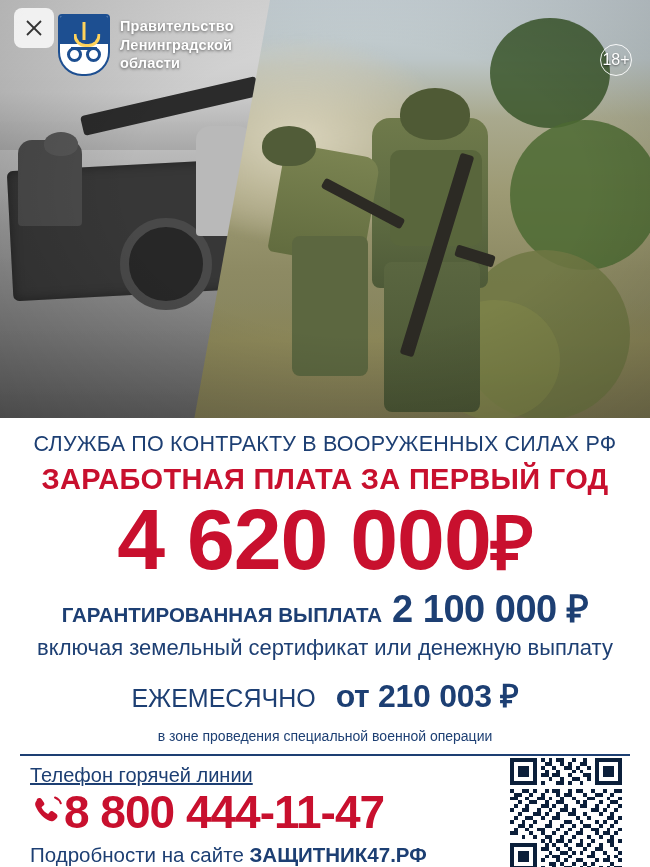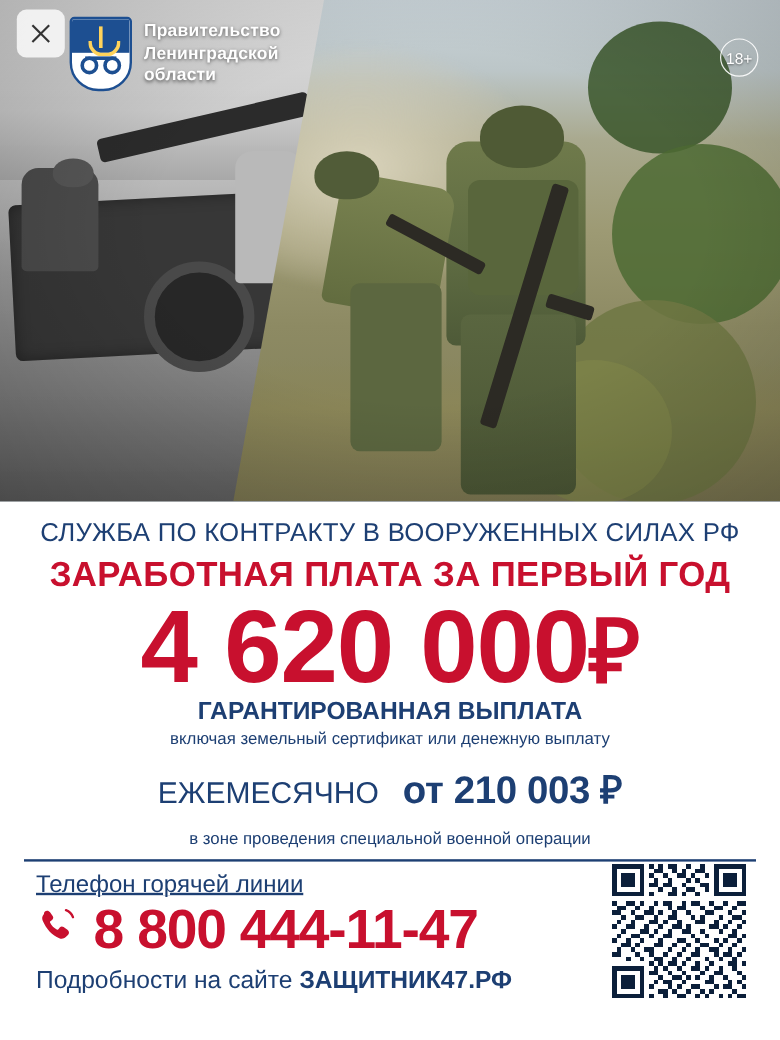--- a/index.html
+++ b/index.html
@@ -10,21 +10,21 @@
   body {
     width: 650px;
     height: 867px;
     overflow: hidden;
     font-family: "Liberation Sans", sans-serif;
   }
   #ad {
     position: relative;
     width: 650px;
     height: 867px;
-    background: #1d4ed8;
+    background: #ef4444;
     overflow: hidden;
   }
 
   
   .photo {
     position: absolute;
     left: 0; top: 0;
     width: 650px;
     height: 418px;
     overflow: hidden;
@@ -198,26 +198,26 @@
     font-size: 14.5px;
     font-weight: bold;
     line-height: 1.28;
     text-shadow: 0 1px 3px rgba(0,0,0,.55);
     letter-spacing: .2px;
   }
 
   
   .age-badge {
     position: absolute;
-    right: 18px; top: 32px;
+    right: 18px; top: 44px;
     width: 30px; height: 30px;
     border-radius: 50%;
     border: 1.5px solid rgba(255,255,255,.9);
     color: #ffffff;
-    font-size: 13px;
+    font-size: 16px;
     display: flex; align-items: center; justify-content: center;
     z-index: 15;
     text-shadow: 0 1px 2px rgba(0,0,0,.5);
   }
 
   
   .content {
     position: absolute;
     left: 0; top: 418px;
     width: 650px; height: 449px;
@@ -266,21 +266,21 @@
     font-size: 20.5px;
   }
   .row-guarantee .val {
     color: #1d3f73;
     font-weight: bold;
     font-size: 38px;
     letter-spacing: -.5px;
   }
   .sub-note {
     color: #1d3f73;
-    font-size: 14px;
+    font-size: 22px;
     margin-top: 2px;
     white-space: nowrap;
   }
   .row-monthly {
     display: flex;
     align-items: baseline;
     justify-content: center;
     gap: 20px;
     margin-top: 12px;
     white-space: nowrap;
@@ -315,21 +315,21 @@
     padding-left: 16px;
   }
   .hotline-label {
     color: #1d3f73;
     font-size: 20px;
     text-decoration: underline;
   }
   .phone-row {
     display: flex;
     align-items: center;
-    gap: 14px;
+    gap: 0;
     margin-top: 2px;
   }
   .phone-icon { color: #c8102e; }
   .phone-number {
     color: #c8102e;
     font-weight: bold;
     font-size: 46px;
     letter-spacing: -1px;
     line-height: 1;
   }
@@ -415,20 +415,21 @@
 
     <div class="line-contract">СЛУЖБА ПО КОНТРАКТУ В ВООРУЖЕННЫХ СИЛАХ РФ</div>
     <div class="line-salary">ЗАРАБОТНАЯ ПЛАТА ЗА ПЕРВЫЙ ГОД</div>
 
     <div class="big-amount">
       <span>4 620 000</span><span class="rub">₽</span>
     </div>
 
     <div class="row-guarantee">
       <span class="lbl">ГАРАНТИРОВАННАЯ ВЫПЛАТА</span>
+      <span class="val">2 100 000 ₽</span>
     </div>
     <div class="sub-note">включая земельный сертификат или денежную выплату</div>
 
     <div class="row-monthly">
       <span class="lbl">ЕЖЕМЕСЯЧНО</span>
       <span class="val">от 210 003 ₽</span>
     </div>
     <div class="sub-note2">в зоне проведения специальной военной операции</div>
 
     <div class="divider"></div>

